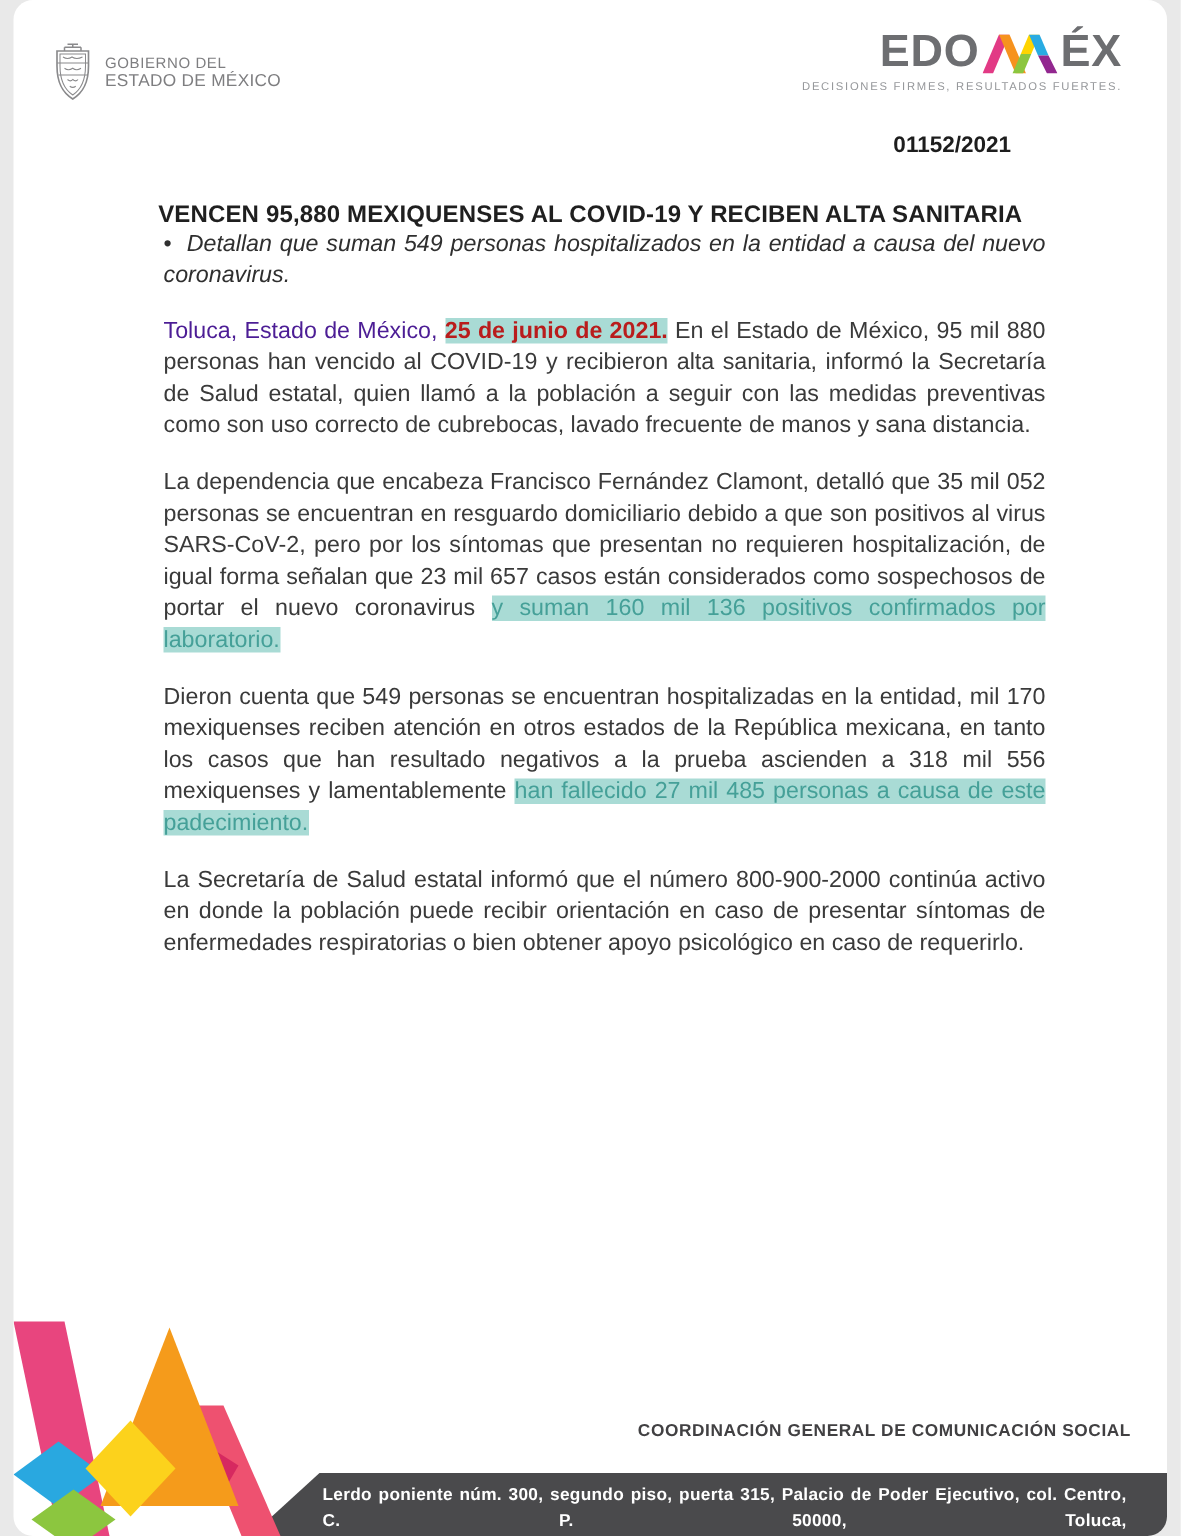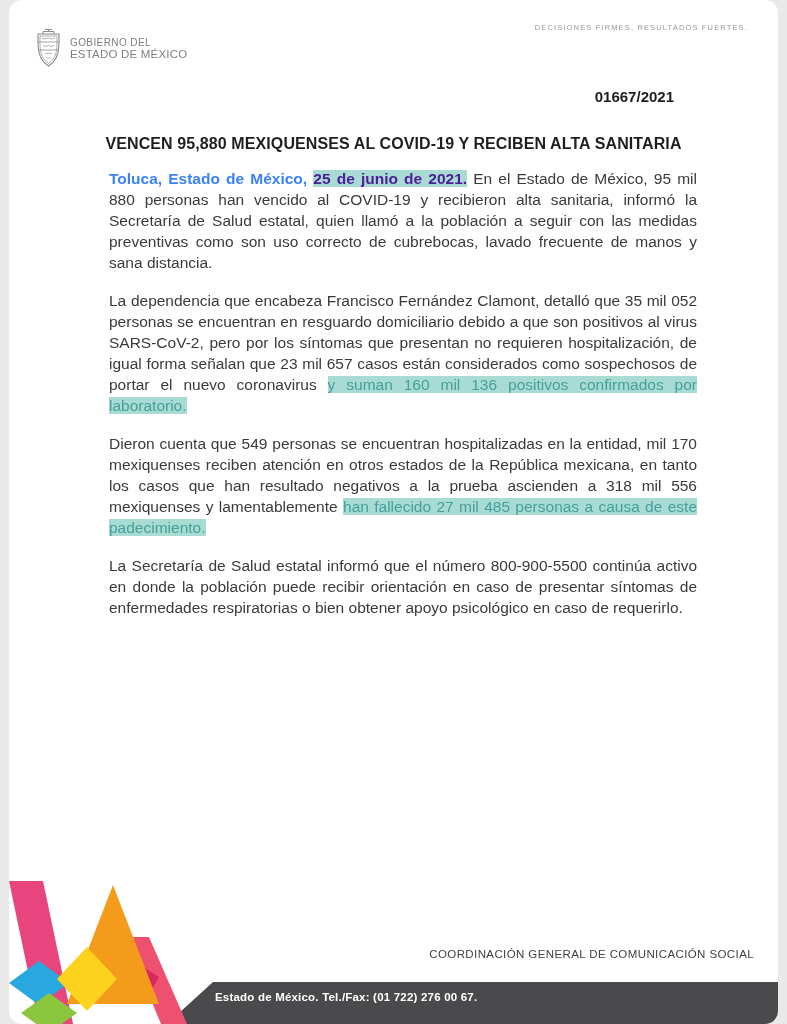--- a/index.html
+++ b/index.html
@@ -23,26 +23,26 @@
   
   .doc-number{position:absolute;top:88px;right:104px;font-size:15px;font-weight:bold;color:#1d1d1d;}
   .doc-title{position:absolute;left:50px;right:50px;top:117px;margin:18px;
     text-align:center;font-size:16px;font-weight:bold;color:#1f1f1f;letter-spacing:.1px;}
   .content{position:absolute;left:100px;top:152px;width:588px;
     font-size:15.5px;line-height:21px;text-align:justify;}
   .content p{margin:0 0 17px 0;}
   .bullets{margin-bottom:16px;}
   .bullet{font-style:italic;color:#2f2f2f;}
   .bullet .marker{font-style:normal;padding-right:10px;}
-  .seg-bold{font-weight:bold;color:#3b82f6;}
+  .seg-bold{font-weight:normal;color:#4c1d95;}
   .seg-hl{background:#a9dbd5;color:#45a098;}
-  .seg-hl-bold{background:#a9dbd5;color:#4c1d95;font-weight:bold;}
+  .seg-hl-bold{background:#a9dbd5;color:#b91c1c;font-weight:bold;}
   
   .coordinacion{position:absolute;top:948px;right:24px;
-    font-size:11.5px;font-weight:normal;letter-spacing:.4px;color:#414042;}
+    font-size:11.5px;font-weight:bold;letter-spacing:.4px;color:#414042;}
   .footer-bar{position:absolute;left:158px;right:0;top:982px;height:42px;
     background:#4a4a4c;z-index:1;
     clip-path:polygon(46px 0,100% 0,100% 100%,0 100%);}
   .footer-text{margin:7px 27px 0 48px;color:#ffffff;font-size:11.5px;
     font-weight:bold;line-height:17px;letter-spacing:.2px;}
   .f-line1{text-align:justify;text-align-last:justify;}
   .f-line2{text-align:left;}
   .corner-logo{position:absolute;left:0;bottom:0;z-index:2;display:block;}
 </style>
 </head>
@@ -63,39 +63,53 @@
         <path d="M12.5 29.5 q2 1.5 4 0" stroke-width="0.7"></path>
       </g>
     </svg>
     <div class="gov-logo-text">
       <span class="gov-line1">GOBIERNO DEL</span>
       <span class="gov-line2">ESTADO DE MÉXICO</span>
     </div>
   </div>
 
   <div class="edomex">
+    <div class="edomex-word">
+      <span>EDO</span>
+      <svg width="50" height="26" viewBox="0 0 50 26">
+        <polygon points="11,0 18,0 7,26 0,26" fill="#e23a85"></polygon>
+        <polygon points="11,0 18,0 29,26 22,26" fill="#f6921e"></polygon>
+        <polygon points="31,0 38,0 32.5,13 25.5,13" fill="#ffd400"></polygon>
+        <polygon points="25.5,13 32.5,13 27,26 20,26" fill="#8cc63f"></polygon>
+        <polygon points="31,0 38,0 44,14 37,14" fill="#29abe2"></polygon>
+        <polygon points="37,14 44,14 50,26 43,26" fill="#92278f"></polygon>
+      </svg>
+      <span>ÉX</span>
+    </div>
     <div class="edomex-tagline">DECISIONES FIRMES, RESULTADOS FUERTES.</div>
   </div>
 
-  <div class="doc-number">01667/2021</div>
+  <div class="doc-number">01152/2021</div>
   <h1 class="doc-title">VENCEN 95,880 MEXIQUENSES AL COVID-19 Y RECIBEN ALTA SANITARIA</h1>
 
   <main class="content">
     <div class="bullets">
+      <div class="bullet"><span class="marker">•</span><span>Detallan que suman 549 personas hospitalizados en la entidad a causa del nuevo coronavirus.</span></div>
     </div>
     <p><span class="seg-bold">Toluca, Estado de México, </span><span class="seg-hl-bold">25 de junio de 2021.</span><span> En el Estado de México, 95 mil 880 personas han vencido al COVID-19 y recibieron alta sanitaria, informó la Secretaría de Salud estatal, quien llamó a la población a seguir con las medidas preventivas como son uso correcto de cubrebocas, lavado frecuente de manos y sana distancia.</span></p>
     <p><span>La dependencia que encabeza Francisco Fernández Clamont, detalló que 35 mil 052 personas se encuentran en resguardo domiciliario debido a que son positivos al virus SARS-CoV-2, pero por los síntomas que presentan no requieren hospitalización, de igual forma señalan que 23 mil 657 casos están considerados como sospechosos de portar el nuevo coronavirus </span><span class="seg-hl">y suman 160 mil 136 positivos confirmados por laboratorio.</span></p>
     <p><span>Dieron cuenta que 549 personas se encuentran hospitalizadas en la entidad, mil 170 mexiquenses reciben atención en otros estados de la República mexicana, en tanto los casos que han resultado negativos a la prueba ascienden a 318 mil 556 mexiquenses y lamentablemente </span><span class="seg-hl">han fallecido 27 mil 485 personas a causa de este padecimiento.</span></p>
-    <p><span>La Secretaría de Salud estatal informó que el número 800-900-5500 continúa activo en donde la población puede recibir orientación en caso de presentar síntomas de enfermedades respiratorias o bien obtener apoyo psicológico en caso de requerirlo.</span></p>
+    <p><span>La Secretaría de Salud estatal informó que el número 800-900-2000 continúa activo en donde la población puede recibir orientación en caso de presentar síntomas de enfermedades respiratorias o bien obtener apoyo psicológico en caso de requerirlo.</span></p>
   </main>
 
   <div class="coordinacion">COORDINACIÓN GENERAL DE COMUNICACIÓN SOCIAL</div>
 
   <div class="footer-bar">
     <div class="footer-text">
+      <div class="f-line1">Lerdo poniente núm. 300, segundo piso, puerta 315, Palacio de Poder Ejecutivo, col. Centro, C. P. 50000, Toluca,</div>
       <div class="f-line2">Estado de México. Tel./Fax: (01 722)  276 00 67.</div>
     </div>
   </div>
 
   <svg class="corner-logo" width="230" height="145" viewBox="0 0 230 145">
     <polygon points="0,2 34,2 64,145 30,145" fill="#e8457e"></polygon>
     <polygon points="30,82 60,104 30,126 0,104" fill="#29a8e0"></polygon>
     <polygon points="40,114 68,134 40,154 12,134" fill="#8cc63f"></polygon>
     <polygon points="116,58 140,58 178,145 152,145" fill="#ee5170"></polygon>
     <polygon points="128,84 150,98 136,122 114,108" fill="#d62960"></polygon>

